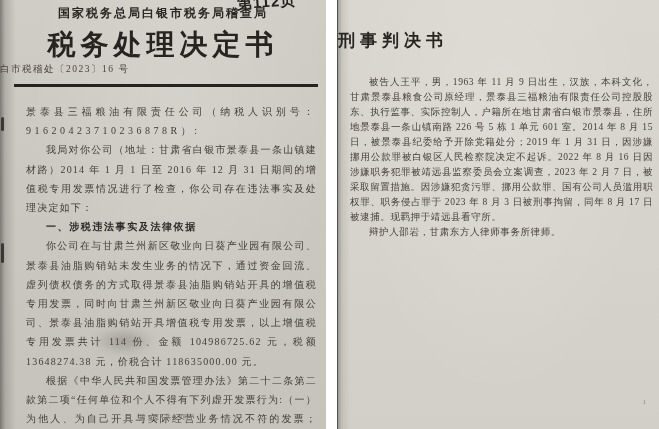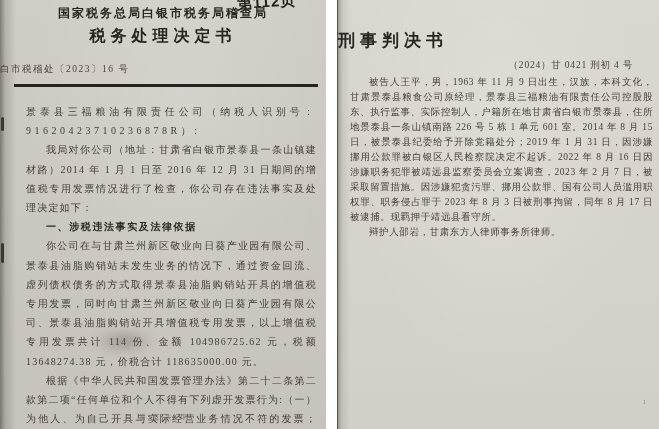--- a/index.html
+++ b/index.html
@@ -23,21 +23,21 @@
     color:#23211e;transform:rotate(-4deg);letter-spacing:1px;
     font-family:"Liberation Sans","DejaVu Sans",sans-serif;white-space:nowrap;
   }
   .tax-agency{
     position:absolute;top:5px;left:0;width:100%;text-align:center;
     font-size:12px;font-weight:700;letter-spacing:2px;color:#2a2722;
     font-family:"Liberation Sans","DejaVu Sans",sans-serif;white-space:nowrap;
   }
   .tax-title{
     position:absolute;top:26px;left:0;width:100%;text-align:center;
-    font-size:16px;font-weight:700;letter-spacing:5px;color:#262320;
+    font-size:28px;font-weight:700;letter-spacing:5px;color:#262320;
     font-family:Liberation Mono, monospace;
   }
   .tax-docnum{
     position:absolute;top:63px;left:0;width:100%;text-align:left;
     font-size:9.5px;letter-spacing:1.5px;color:#4a433b;
   }
   .tax-rule{
     position:absolute;top:84px;left:14px;width:304px;height:2.5px;background:#26231f;
   }
   .tax-body{
@@ -117,19 +117,18 @@
     <p class="indent">根据《中华人民共和国发票管理办法》第二十二条第二款第二项“任何单位和个人不得有下列虚开发票行为:（一）为他人、为自己开具与实际经营业务情况不符的发票；（二）让他人为自</p>
   </div>
   <div class="tax-footer">第1页 共8页</div>
   <div class="edge-mark mark1"></div>
   <div class="edge-mark mark2"></div>
   <div class="smudge"></div>
 </div>
 
 <div class="doc doc-right">
   <div class="judgment-title">刑事判决书</div>
-  <div class="case-number">（2024）甘 0421 刑初 4 号</div>
   <div class="judgment-body">
     <p>被告人王平，男，1963 年 11 月 9 日出生，汉族，本科文化，甘肃景泰县粮食公司原经理，景泰县三福粮油有限责任公司控股股东、执行监事、实际控制人，户籍所在地甘肃省白银市景泰县，住所地景泰县一条山镇南路 226 号 5 栋 1 单元 601 室。2014 年 8 月 15 日，被景泰县纪委给予开除党籍处分；2019 年 1 月 31 日，因涉嫌挪用公款罪被白银区人民检察院决定不起诉。2022 年 8 月 16 日因涉嫌职务犯罪被靖远县监察委员会立案调查，2023 年 2 月 7 日，被采取留置措施。因涉嫌犯贪污罪、挪用公款罪、国有公司人员滥用职权罪、职务侵占罪于 2023 年 8 月 3 日被刑事拘留，同年 8 月 17 日被逮捕。现羁押于靖远县看守所。</p>
     <p>辩护人邵岩，甘肃东方人律师事务所律师。</p>
   </div>
   <div class="page-number">1</div>
 </div>
 
 </body></html>

